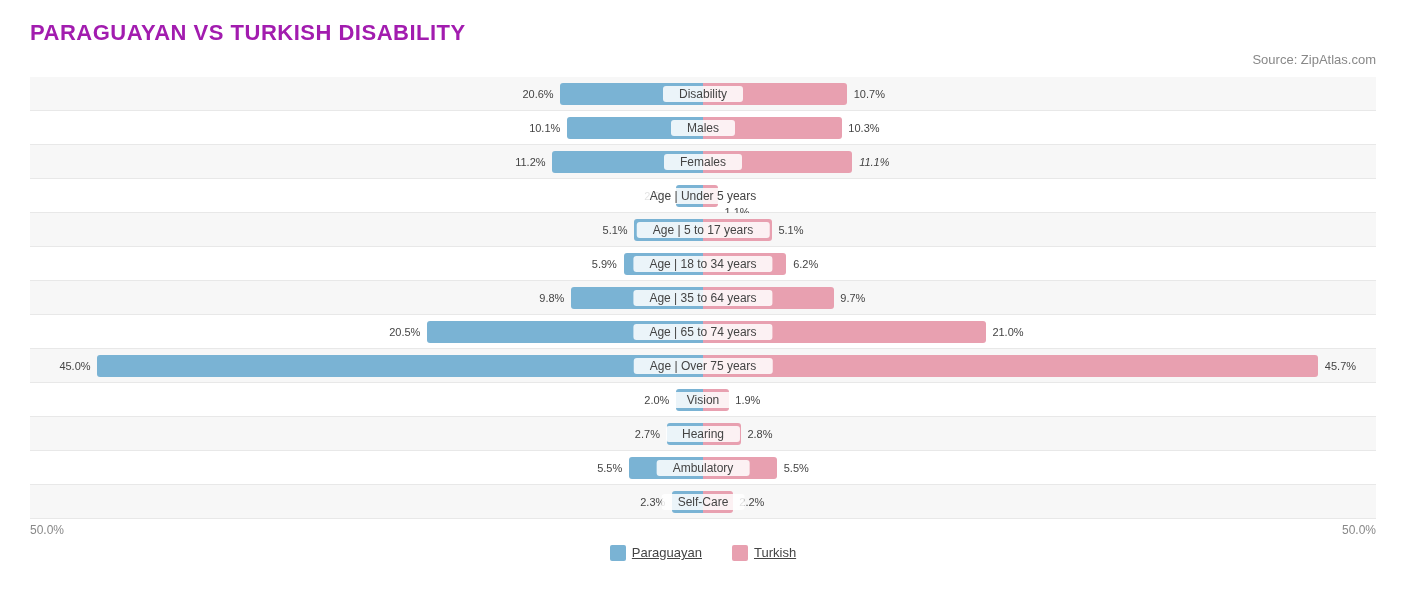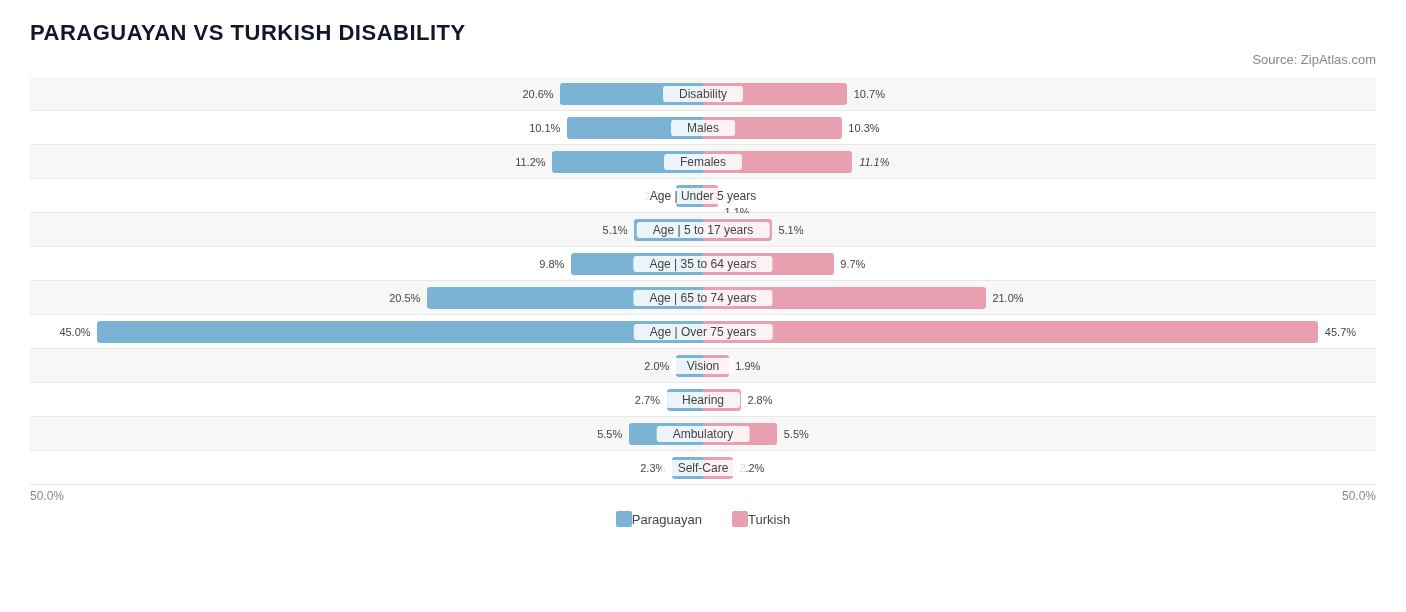--- a/index.html
+++ b/index.html
@@ -6,21 +6,21 @@
     body {
       background: #fff;
       font-family: Arial, sans-serif;
       width: 1406px;
       min-height: 612px;
       padding: 20px 30px 30px 30px;
     }
     .title {
       font-size: 22px;
       font-weight: bold;
-      color: #0f172a;
+      color: #a21caf;
       margin-bottom: 6px;
       letter-spacing: 0.5px;
     }
     .source {
       text-align: right;
       font-size: 13px;
       color: #888;
       margin-bottom: 10px;
     }
     .chart-area {
@@ -102,21 +102,22 @@
     .legend {
       display: flex;
       justify-content: center;
       gap: 30px;
       margin-top: 8px;
       font-size: 13px;
       color: #444;
     }
     .legend-item {
       display: flex;
-      align-items: center;
+      gap: 6px;
+      text-decoration: underline;
     }
     .legend-box {
       width: 16px;
       height: 16px;
       border-radius: 2px;
     }
   </style>
 </head>
 <body>
 
@@ -165,20 +166,29 @@
       <div class="bar-container">
         <div class="bar-left" style="width: 5.1%;"></div>
         <div class="bar-right" style="width: 5.1%;"></div>
         <div class="val-left" style="margin-right: 5.6%; font-size: 11px;">5.1%</div>
         <div class="val-right" style="margin-left: 5.6%; font-size: 11px;">5.1%</div>
         <div class="center-label">Age | 5 to 17 years</div>
       </div>
     </div>
     <div class="row">
       <div class="bar-container">
+        <div class="bar-left" style="width: 5.9%;"></div>
+        <div class="bar-right" style="width: 6.2%;"></div>
+        <div class="val-left" style="margin-right: 6.4%; font-size: 11px;">5.9%</div>
+        <div class="val-right" style="margin-left: 6.7%; font-size: 11px;">6.2%</div>
+        <div class="center-label">Age | 18 to 34 years</div>
+      </div>
+    </div>
+    <div class="row">
+      <div class="bar-container">
         <div class="bar-left" style="width: 9.8%;"></div>
         <div class="bar-right" style="width: 9.7%;"></div>
         <div class="val-left" style="margin-right: 10.3%; font-size: 11px;">9.8%</div>
         <div class="val-right" style="margin-left: 10.2%; font-size: 11px;">9.7%</div>
         <div class="center-label">Age | 35 to 64 years</div>
       </div>
     </div>
     <div class="row">
       <div class="bar-container">
         <div class="bar-left" style="width: 20.5%;"></div>

